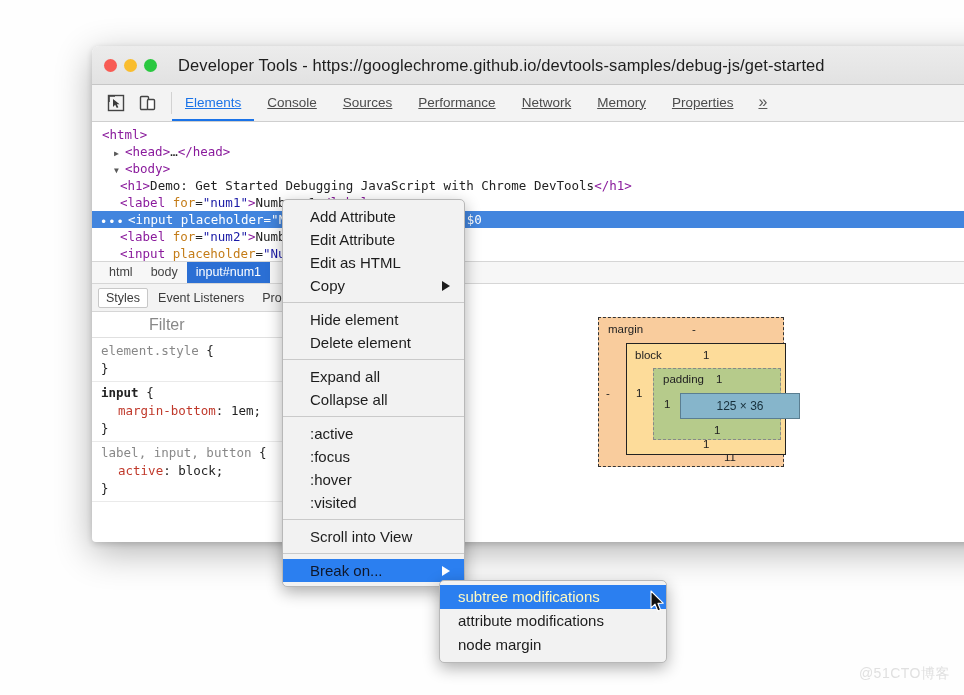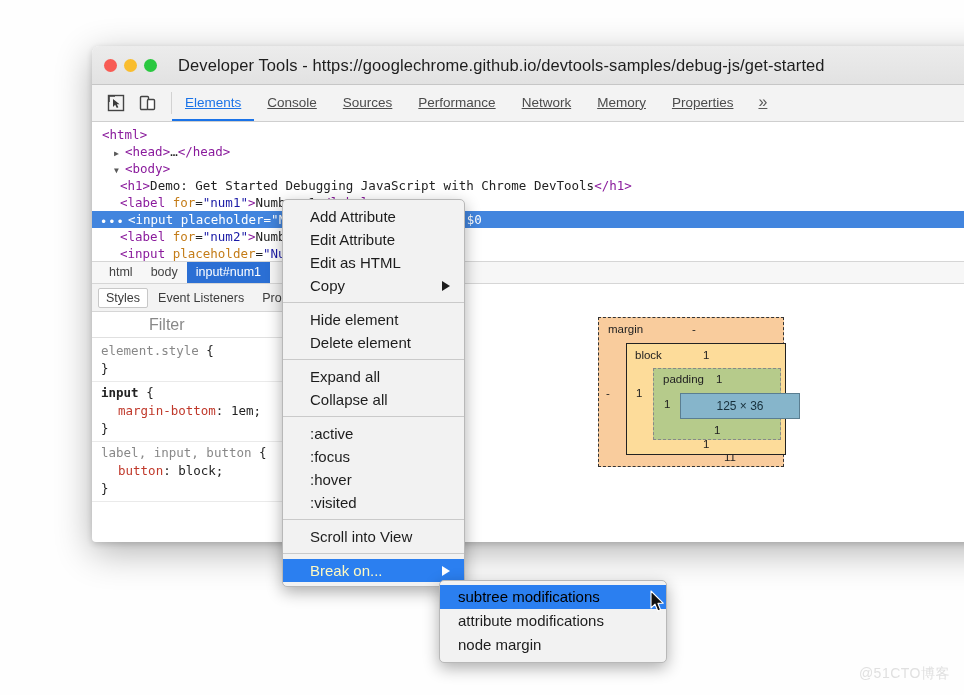--- a/index.html
+++ b/index.html
@@ -198,21 +198,21 @@
     z-index: 40;
     margin-left: 24px;
   }
   .ctx-item {
     height: 23px; line-height:23px;
     padding: 0 10px 0 27px;
     font-size:15px; color:#1d1d1d;
     white-space:nowrap;
     position:relative; cursor:pointer;
   }
-  .ctx-item.hl { background:#2b7ff0; color:#fef9c3; }
+  .ctx-item.hl { background:#2b7ff0; color:#0f172a; }
   .ctx-sep { height:1px; background:#cacaca; margin: 5px 0; }
   .ctx-arrow {
     position:absolute; right:14px; top:50%; transform:translateY(-50%);
     width:0;height:0; border-style:solid; border-width:5px 0 5px 8px;
     border-color: transparent transparent transparent #1d1d1d;
   }
   .ctx-item.hl .ctx-arrow { border-left-color:#fff; }
 
   .submenu {
     position:absolute; left:439px; top:580px;
@@ -222,21 +222,21 @@
     border-radius:5px;
     box-shadow: 0 5px 16px rgba(0,0,0,0.32);
     padding: 4px 0 5px 0;
     z-index: 50;
   }
   .sub-item {
     height: 24px; line-height:24px;
     padding: 0 12px 0 18px;
     font-size:15px; color:#1d1d1d; white-space:nowrap; cursor:pointer;
   }
-  .sub-item.hl { background:#2b7ff0; color:#000000; }
+  .sub-item.hl { background:#2b7ff0; color:#fef9c3; }
 
   
   .cursor { position:absolute; left:650px; top:590px; z-index:60; pointer-events:none; }
 
   
   .watermark {
     position:absolute; right:14px; bottom:12px;
     font-size:14px; color:#e0e0e0; letter-spacing:0.5px;
     user-select:none;
   }
@@ -339,21 +339,21 @@
           </div>
           <div class="rule">
             <span class="src">get-started:33</span>
             <div><span class="sel-strong">input</span><span class="brace"> {</span></div>
             <div><span class="prop">margin-bottom</span><span class="val">: </span><span class="val">1em;</span></div>
             <div><span class="brace">}</span></div>
           </div>
           <div class="rule">
             <span class="src">get-started:30</span>
             <div><span class="sel-txt">label, input, button</span><span class="brace"> {</span></div>
-            <div><span class="prop">button</span><span class="val">: </span><span class="val">block;</span></div>
+            <div><span class="prop">active</span><span class="val">: </span><span class="val">block;</span></div>
             <div><span class="brace">}</span></div>
           </div>
         </div>
       </div>
 
       <div class="right-pane">
         <div class="boxmodel">
           <div class="bm-margin">
             <span class="bm-label" style="left:9px; top:5px;">margin</span>
             <span class="bm-label" style="left:93px; top:5px;">-</span>

